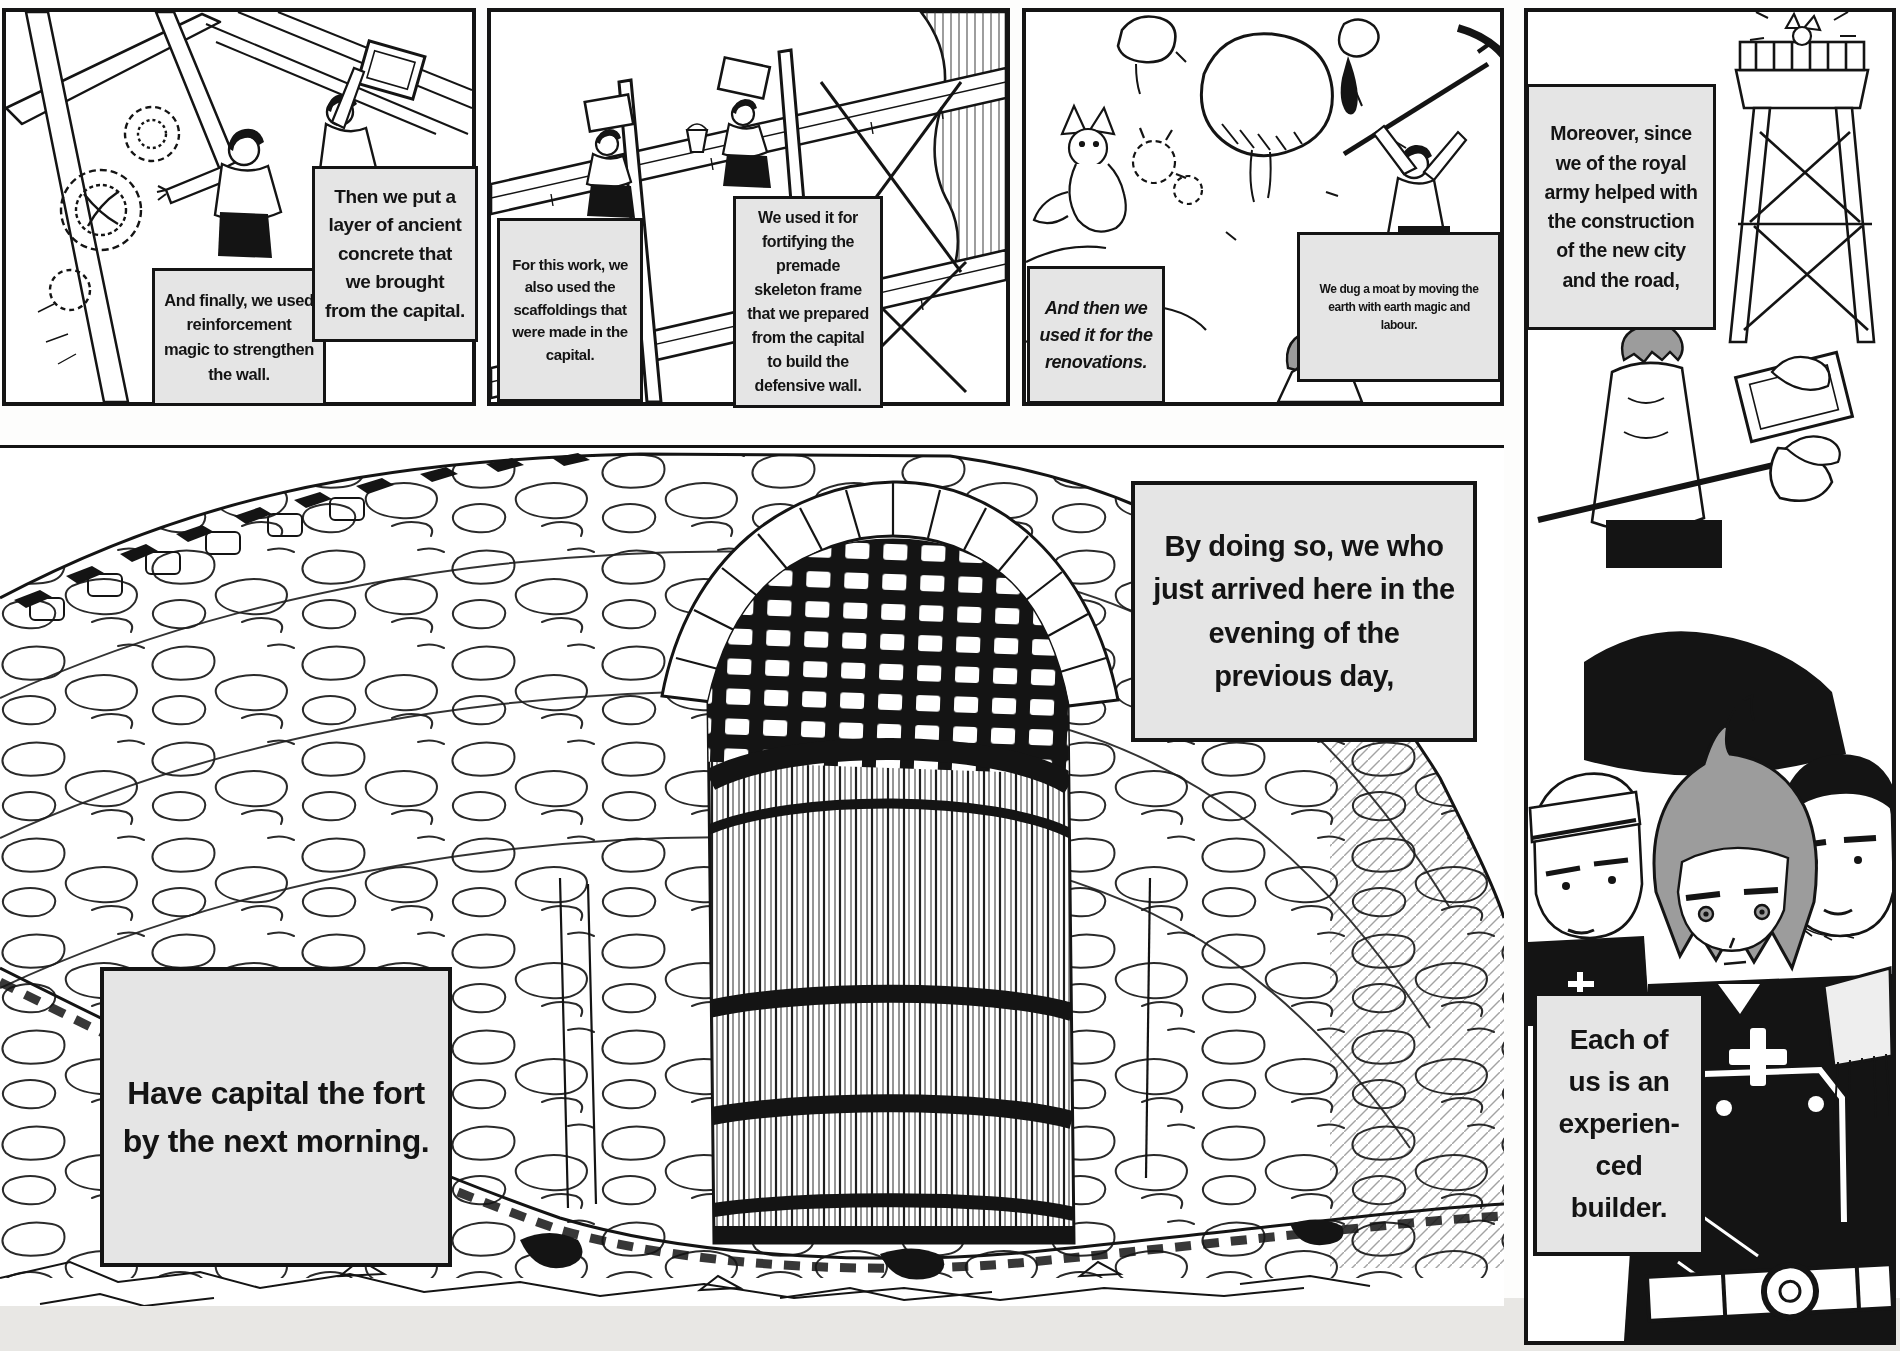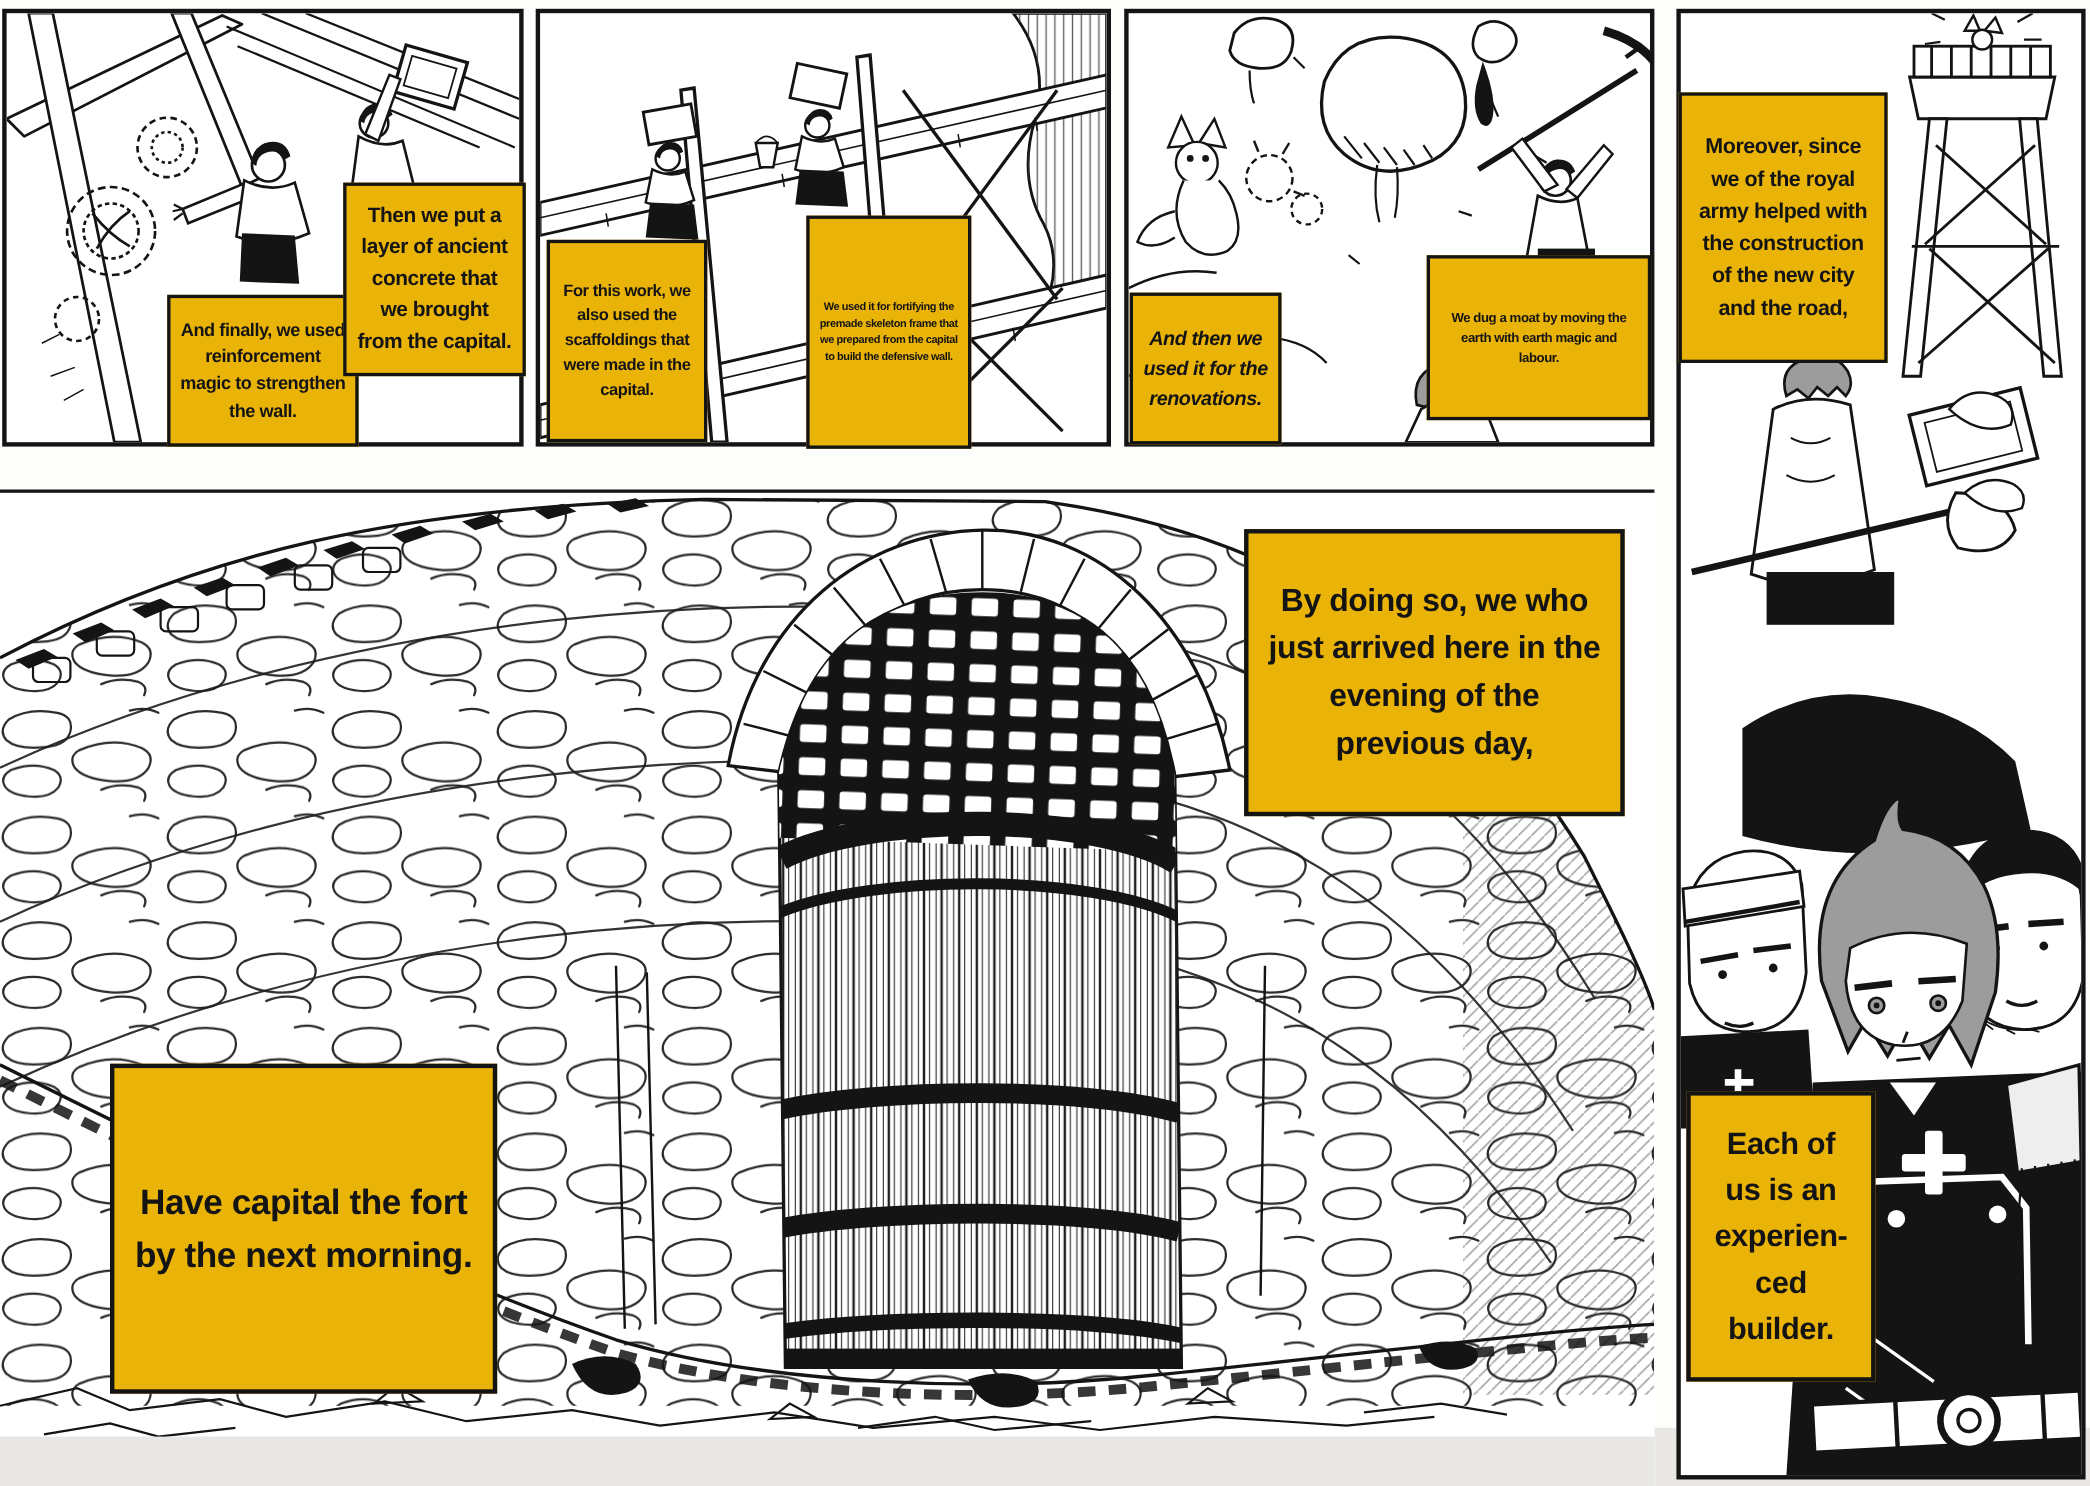--- a/index.html
+++ b/index.html
@@ -2,29 +2,29 @@
 <html><head>
 <meta charset="utf-8">
 <style>
   html,body{margin:0;padding:0;background:#ffffff;}
   .stage{position:relative;width:1900px;height:1351px;background:#fdfdfc;overflow:hidden;
          font-family:"Liberation Sans", sans-serif;}
   .bottom-strip{position:absolute;left:0;top:1298px;width:1900px;height:53px;background:#e8e7e4;}
   .panel{position:absolute;background:#ffffff;border:4px solid #141414;overflow:hidden;box-sizing:border-box;}
   .panel svg{position:absolute;left:0;top:0;}
   #panel-big{border:none;border-top:3px solid #141414;}
-  .caption{position:absolute;background:#eab308;border:3px solid #141414;box-sizing:border-box;
+  .caption{position:absolute;background:#e5e5e5;border:3px solid #141414;box-sizing:border-box;
            display:flex;align-items:center;justify-content:center;text-align:center;
            font-weight:bold;color:#141414;letter-spacing:-0.4px;line-height:1.5;z-index:30;}
   .caption.big{border-width:4px;}
   
   #cap0{left:152px;top:268px;width:174px;height:138px;font-size:16.5px;padding:4px 8px;}
   #cap1{left:312px;top:166px;width:166px;height:176px;font-size:19px;padding:4px 10px;}
   #cap2{left:497px;top:218px;width:146px;height:184px;font-size:15px;padding:4px 2px;}
-  #cap3{left:733px;top:196px;width:150px;height:212px;font-size:10px;padding:4px 8px;}
+  #cap3{left:733px;top:196px;width:150px;height:212px;font-size:16px;padding:4px 8px;}
   #cap4{left:1027px;top:266px;width:138px;height:138px;font-size:18px;padding:4px 8px;font-style:italic;}
   #cap5{left:1297px;top:232px;width:204px;height:150px;font-size:12px;padding:4px 10px;}
   #cap6{left:1526px;top:84px;width:190px;height:246px;font-size:19.5px;padding:6px 10px;}
   #cap7{left:1131px;top:481px;width:346px;height:261px;font-size:29px;padding:6px 14px;}
   #cap8{left:100px;top:967px;width:352px;height:300px;font-size:32px;padding:6px 12px;}
   #cap9{left:1533px;top:992px;width:172px;height:264px;font-size:28px;padding:6px 28px;}
 </style>
 </head>
 <body>
 

